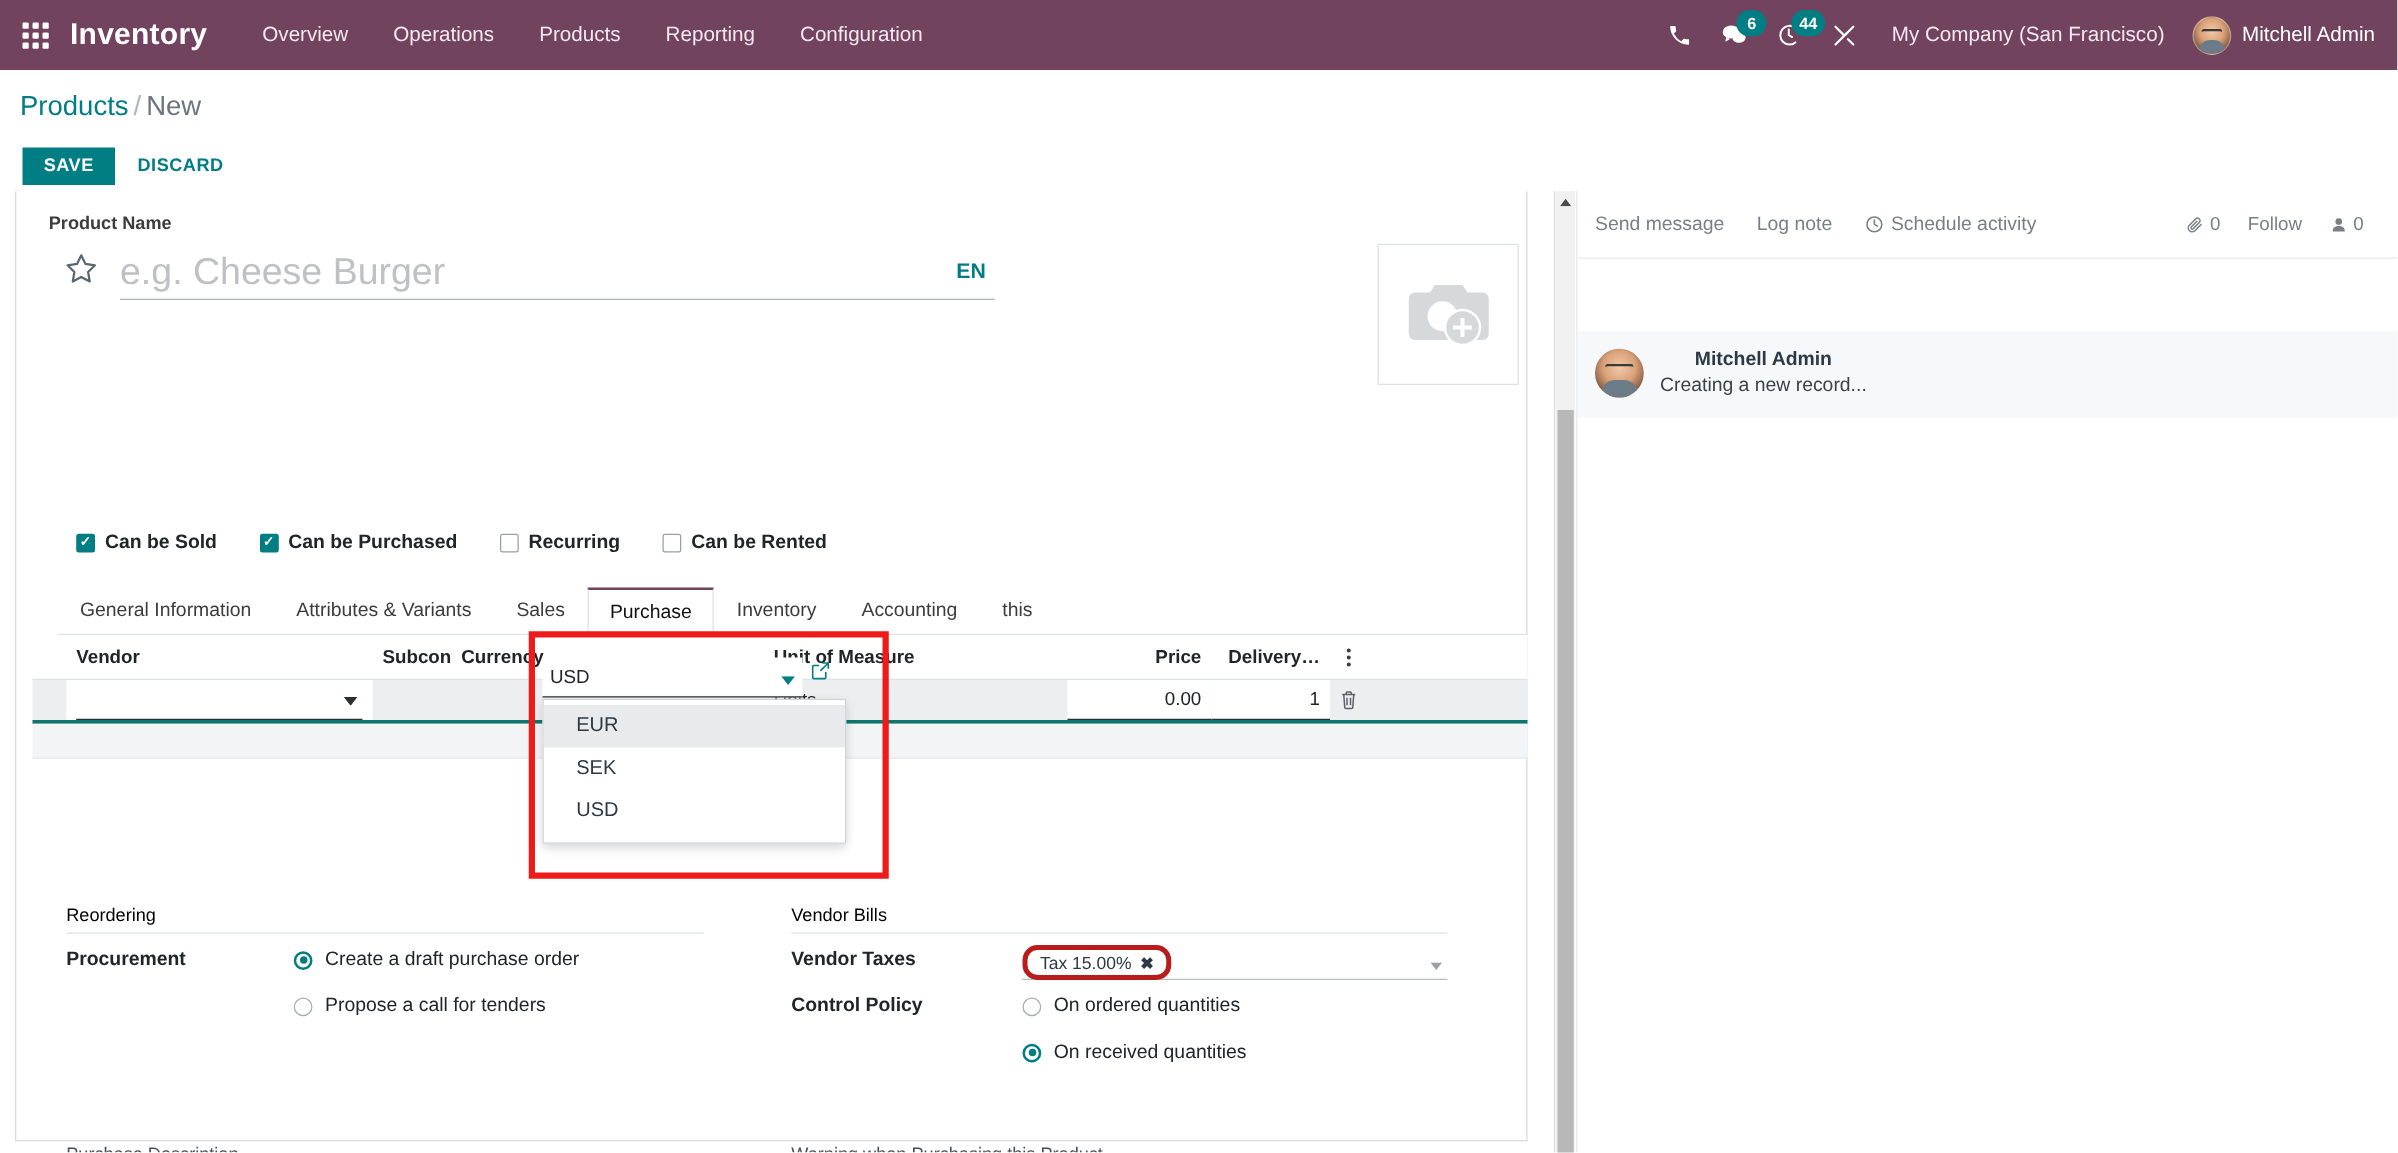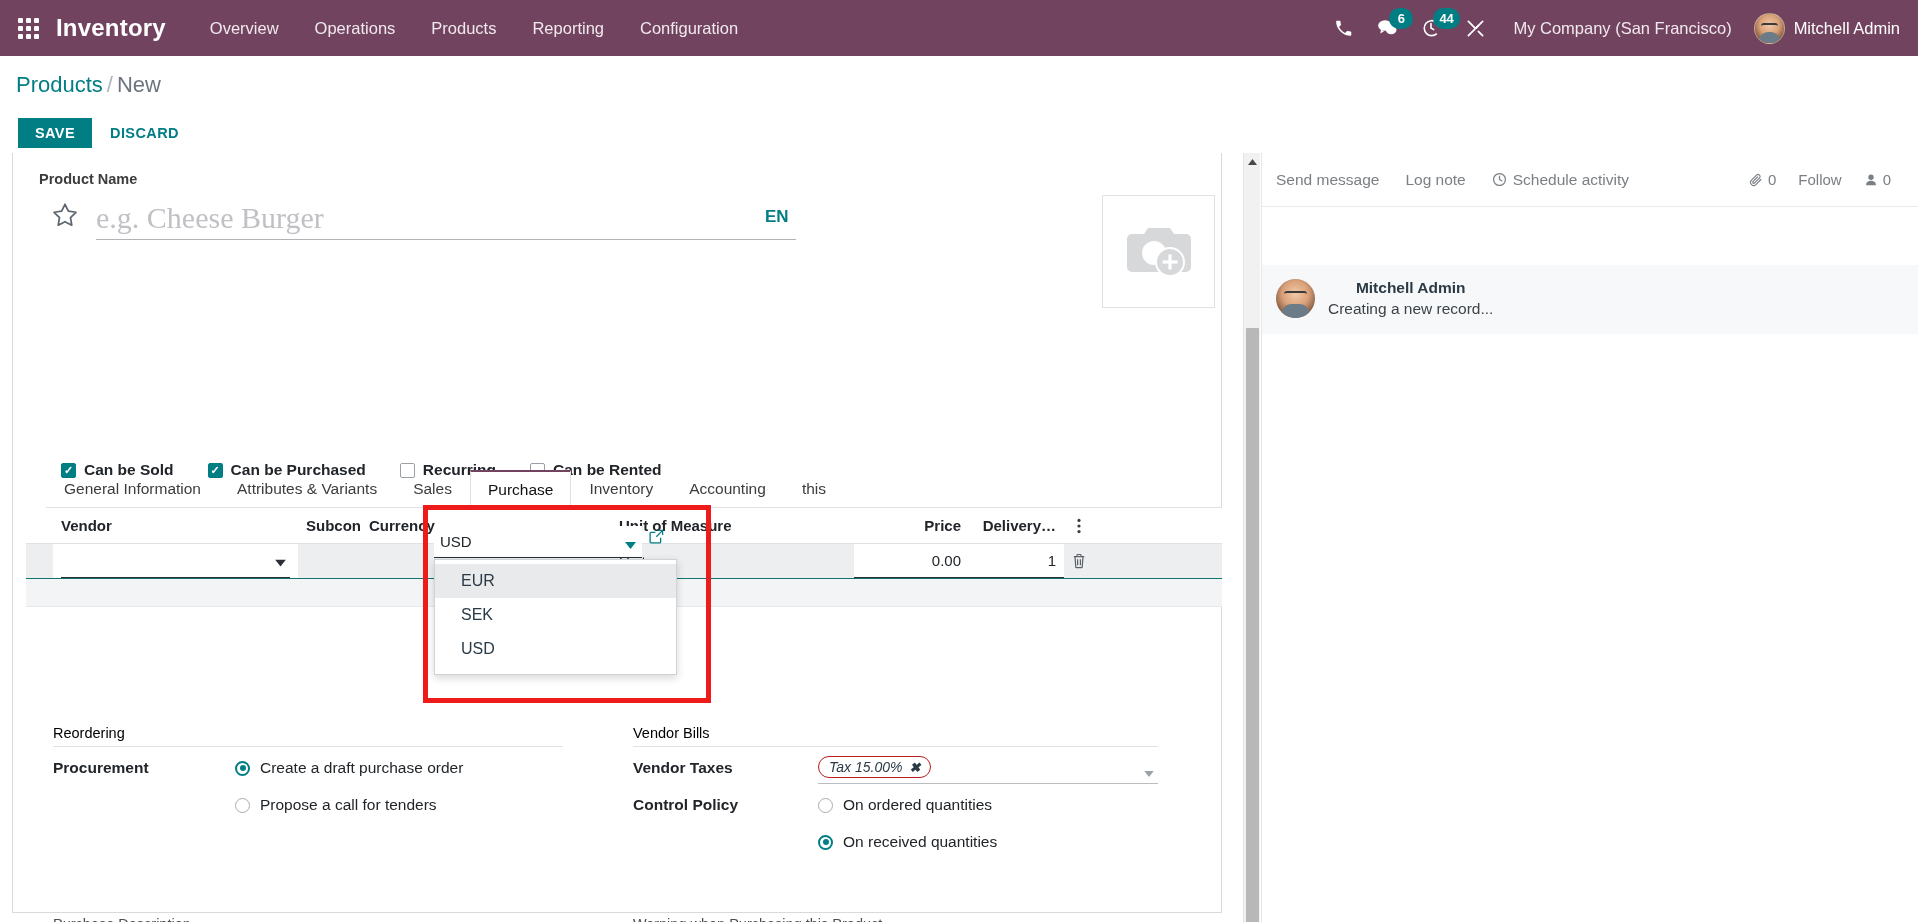--- a/index.html
+++ b/index.html
@@ -86,32 +86,32 @@
   }
   .scroll-up { position:absolute; top:0; left:0; width:17px; height:17px; display:flex; align-items:center; justify-content:center; cursor:pointer;}
   .scroll-thumb { position:absolute; top:175px; left:2px; width:13px; height:740px; background:#b8b8b8; border-radius:1px; cursor:pointer; }
 
   
   .pn-label { position:absolute; left:26px; top:18px; font-size:14.5px; font-weight:bold; color:#3c3c3c; }
   .star { position:absolute; left:38px; top:48px; cursor:pointer; }
   .pn-input {
     position:absolute; left:83px; top:43px; width:700px; height:44px;
     border:none; border-bottom:1px solid #b0b3b7; outline:none; background:transparent;
-    font-family:Liberation Serif, serif; font-size:30px; color:#404040;
+    font-family:Liberation Sans, sans-serif; font-size:30px; color:#404040;
   }
   .pn-input::placeholder { color:#bfc1c4; }
   .pn-en { position:absolute; left:752px; top:54px; font-size:17px; font-weight:bold; color:#017e84; cursor:pointer; }
 
   .imgbox {
     position:absolute; left:1089px; top:42px; width:113px; height:113px;
     border:1px solid #dee2e6; background:#fff; display:flex; align-items:center; justify-content:center; cursor:pointer;
   }
 
   
-  .cbrow { position:absolute; left:48px; top:272px; display:flex; align-items:center; gap:0;margin-top:36px; }
+  .cbrow { position:absolute; left:48px; top:272px; display:flex; align-items:center; gap:0; }
   .cbitem { display:flex; align-items:center; gap:8px; margin-right:34px; cursor:pointer; }
   .cbx {
     width:15px; height:15px; border:1px solid #9aa0a6; border-radius:2px; background:#fff;
     display:flex; align-items:center; justify-content:center; flex:none;
   }
   .cbx.on { background:#017e84; border-color:#017e84; }
   .cbx.on::after { content:"✓"; color:#fff; font-size:11px; line-height:1; font-weight:bold; }
   .cblabel { font-size:15.5px; font-weight:bold; color:#212529; white-space:nowrap; }
 
   
@@ -127,21 +127,21 @@
   }
   .tab.active {
     color:#111; border-color:#dee2e6; background:#fff;
     border-top:2px solid #71435f; margin-bottom:-1px; padding-bottom:1px;
   }
 
   
   .vtable { position:absolute; left:13px; top:355px; width:1196px; }
   .vhead { display:flex; height:36px; align-items:center; border-bottom:1px solid #dee2e6; background:#fff; }
   .vhead .th { font-size:15px; font-weight:bold; color:#212529; padding:0 8px; white-space:nowrap; overflow:hidden; }
-  .vrow { display:flex; height:35px; align-items:stretch; background:#eceef0; border-bottom:1px solid #0f766e; }
+  .vrow { display:flex; height:35px; align-items:stretch; background:#eceef0; border-bottom:3px solid #0f766e; }
   .vcell { padding:0 8px; display:flex; align-items:center; font-size:15px; color:#212529; position:relative; }
   .vcell.input-cell { background:#fff; }
   .w-handle { width:27px; flex:none; }
   .w-vendor { width:245px; flex:none; }
   .w-sub { width:63px; flex:none; }
   .w-cur { width:250px; flex:none; }
   .w-uom { width:243px; flex:none; }
   .w-price { width:115px; flex:none; justify-content:flex-end; }
   .w-del { width:95px; flex:none; justify-content:flex-end; }
   .w-opt { width:30px; flex:none; justify-content:center; }
@@ -180,22 +180,22 @@
   .lbl { position:absolute; font-size:15.5px; font-weight:bold; color:#212529; white-space:nowrap; }
   .radio-item { position:absolute; display:flex; align-items:center; gap:10px; cursor:pointer; white-space:nowrap; }
   .rdo { width:15px; height:15px; border-radius:50%; border:1px solid #a7acb1; background:#fff; flex:none; display:flex; align-items:center; justify-content:center; }
   .rdo.on { border:2px solid #017e84; }
   .rdo.on::after { content:""; width:6px; height:6px; border-radius:50%; background:#017e84; }
   .rdo-label { font-size:15.5px; color:#212529; }
 
   .tagfield { position:absolute; left:620px; top:603px; width:525px; height:30px; border-bottom:1px solid #b9bdc1; }
   .tag {
     display:inline-flex; align-items:center; gap:7px;
-    border:1px solid #b91c1c; border-radius:12px; padding:2px 10px;
-    font-size:14px; color:#2b3a45; background:#fff; margin-top:2px; cursor:pointer;font-style:italic;
+    border:4px solid #b91c1c; border-radius:12px; padding:2px 10px;
+    font-size:14px; color:#2b3a45; background:#fff; margin-top:2px; cursor:pointer;
   }
   .tag .x { font-size:13px; font-weight:bold; color:#2b3a45; }
   .tagcaret { position:absolute; right:4px; top:9px; }
 
   .pd-label { position:absolute; left:40px; top:763px; font-size:14.5px; color:#4a4f54; }
 
   .wp-label { position:absolute; left:620px; top:763px; font-size:14.5px; color:#4a4f54; }
 
   
   .chatter { position:absolute; top:153px; left:1261px; width:657px; height:769px; background:#fff; border-left:1px solid #e4e6e8;text-align:center; }

